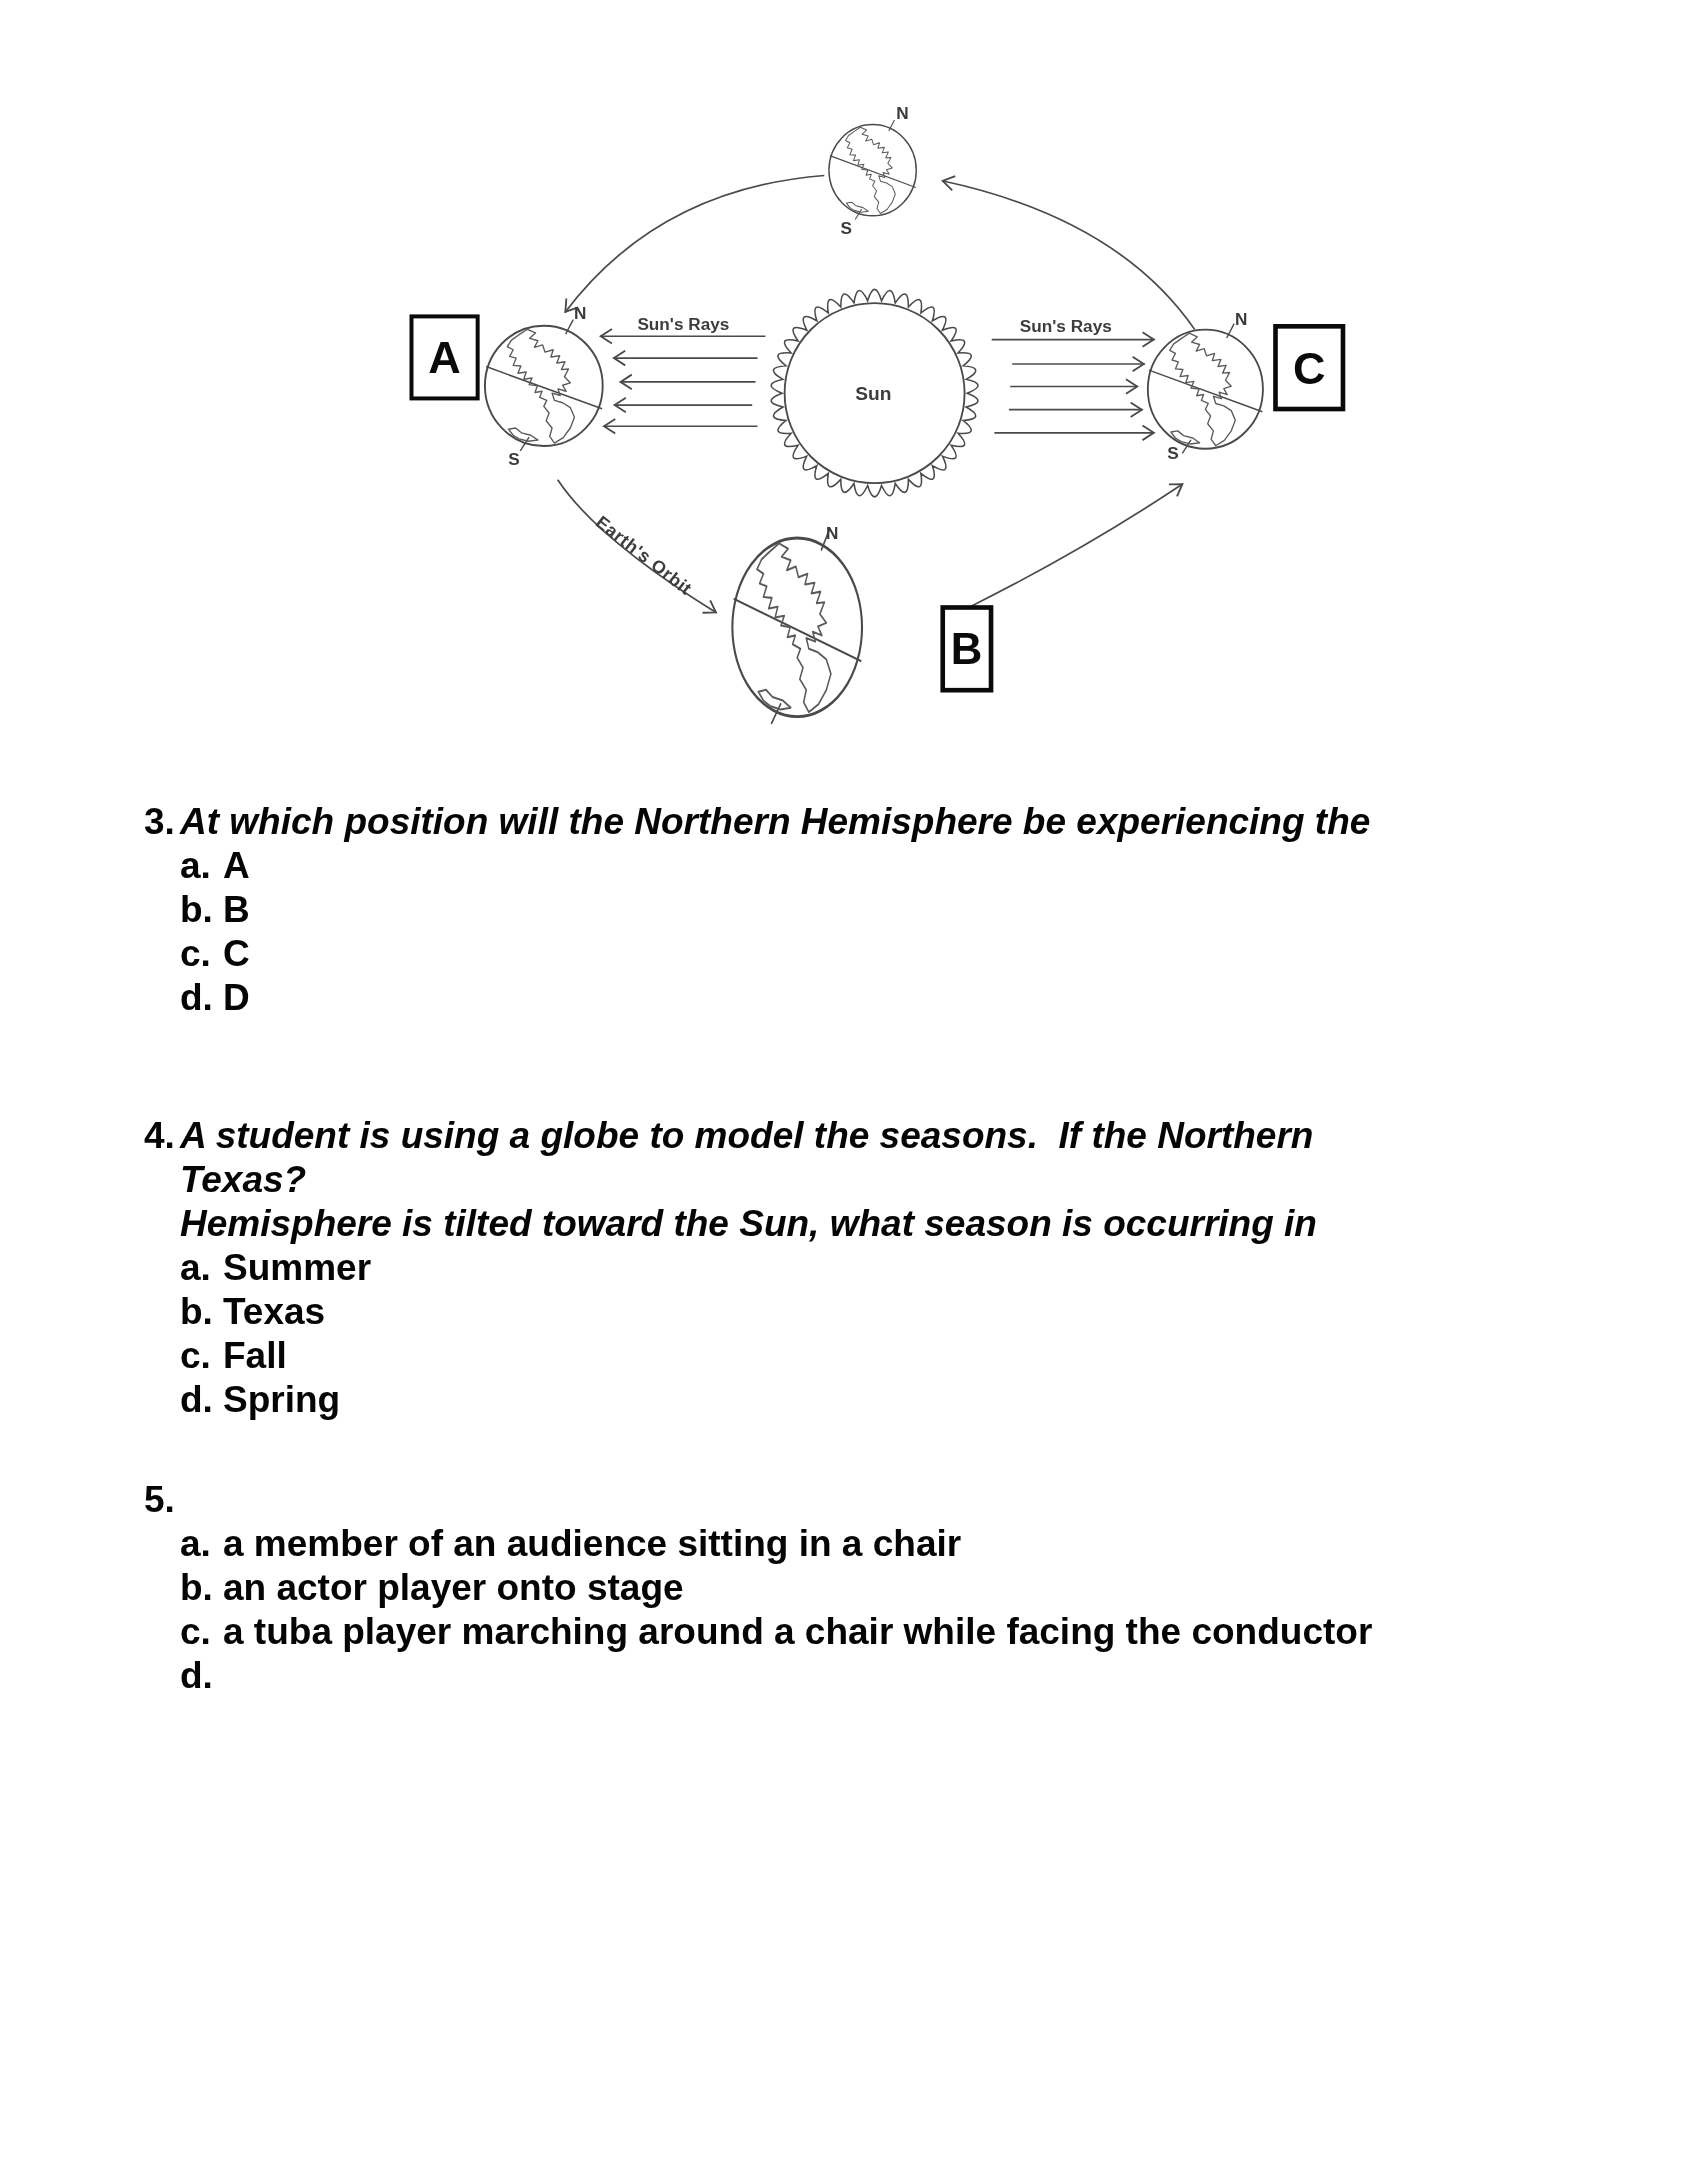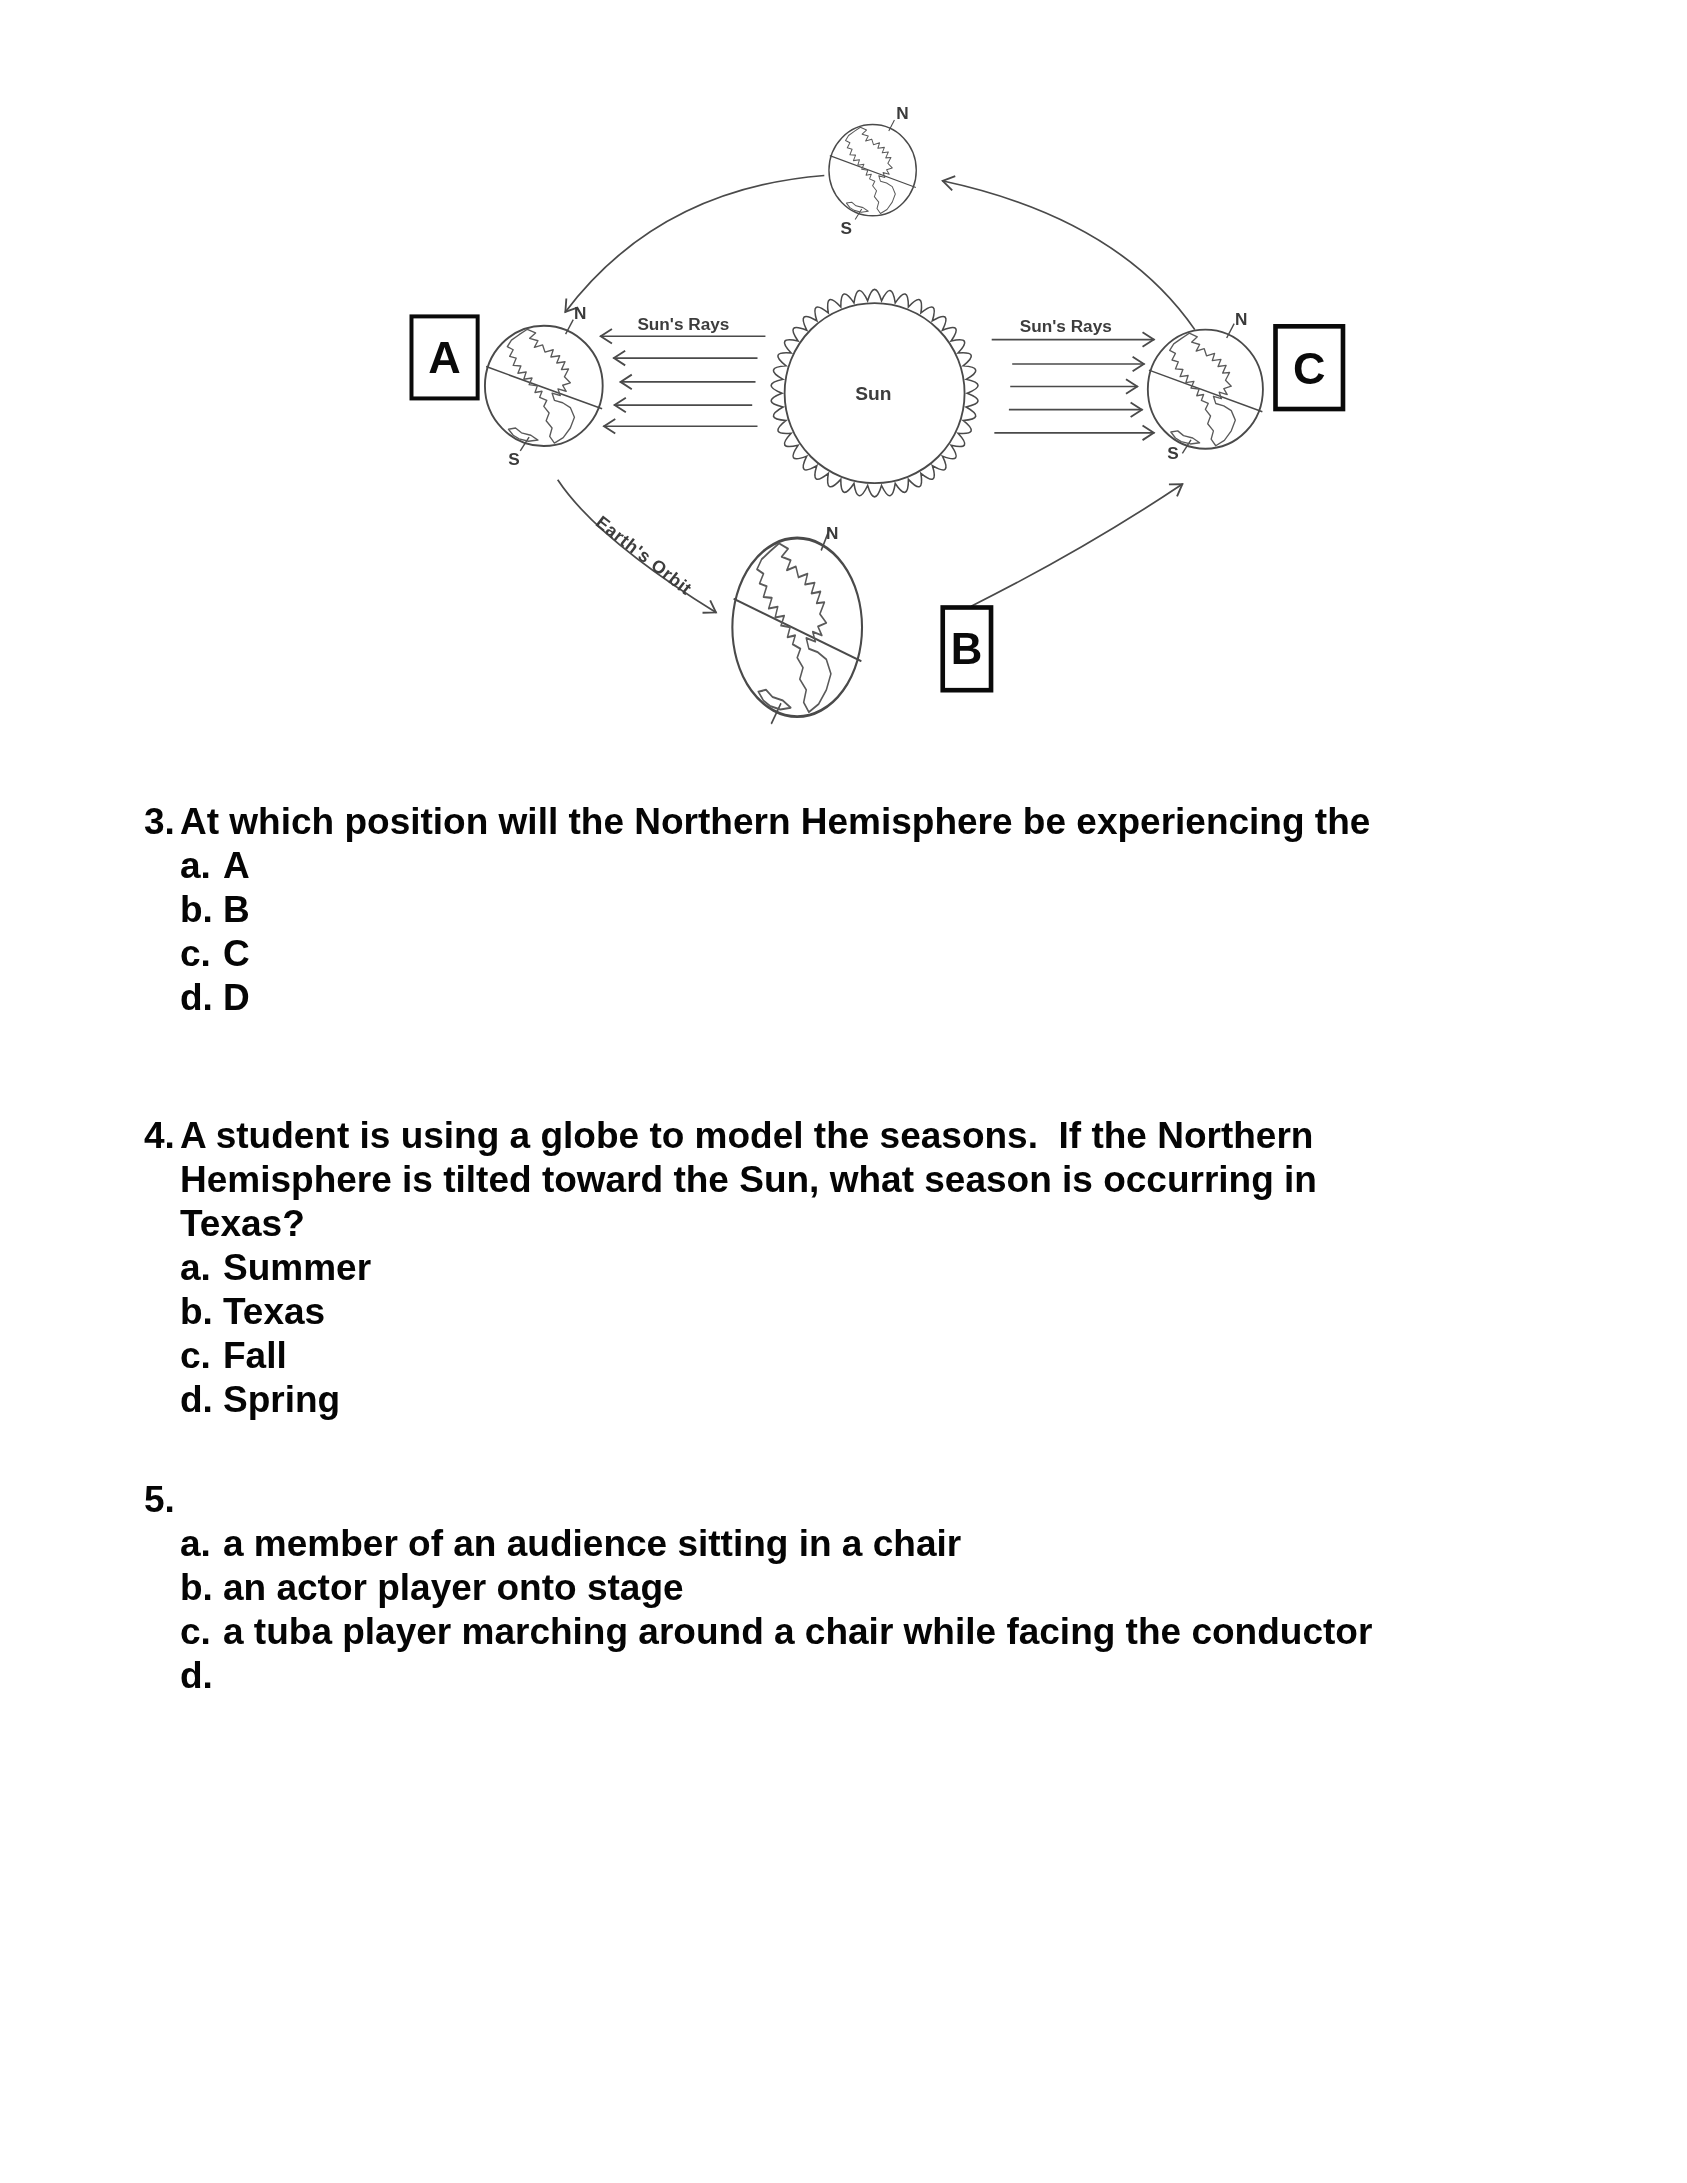--- a/index.html
+++ b/index.html
@@ -18,21 +18,21 @@
     left:144px;
     width:1522px;
     font-weight:bold;
     font-size:37px;
     line-height:44px;
     color:#050505;
   }
   .qline{display:flex;}
   .qnum{width:36px;flex:0 0 36px;}
   .qspacer{width:36px;flex:0 0 36px;}
-  .qtext{white-space:pre;}
+  .qtext{white-space:pre;font-style:italic;}
   .opt{display:flex;margin-left:36px;}
   .optletter{width:43px;flex:0 0 43px;}
   .opttext{white-space:pre;}
   #q3{top:800px;}
   #q4{top:1114px;}
   #q5{top:1478px;}
 </style>
 </head>
 <body>
 
@@ -135,25 +135,25 @@
     </div>
   </div>
 
   <div class="question" id="q4">
     <div class="qline">
       <span class="qnum">4.</span>
       <span class="qtext">A student is using a globe to model the seasons.  If the Northern</span>
     </div>
     <div class="qline">
       <span class="qspacer"></span>
-      <span class="qtext">Hemisphere is tilted toward the Sun, what season is occurring in</span>
+      <span class="qtext">Texas?</span>
     </div>
     <div class="qline">
       <span class="qspacer"></span>
-      <span class="qtext">Texas?</span>
+      <span class="qtext">Hemisphere is tilted toward the Sun, what season is occurring in</span>
     </div>
     <div class="opt">
       <span class="optletter">a.</span>
       <span class="opttext">Summer</span>
     </div>
     <div class="opt">
       <span class="optletter">b.</span>
       <span class="opttext">Texas</span>
     </div>
     <div class="opt">

